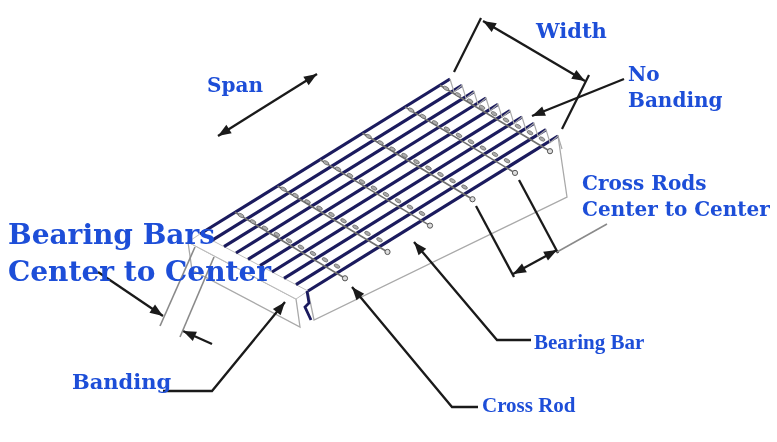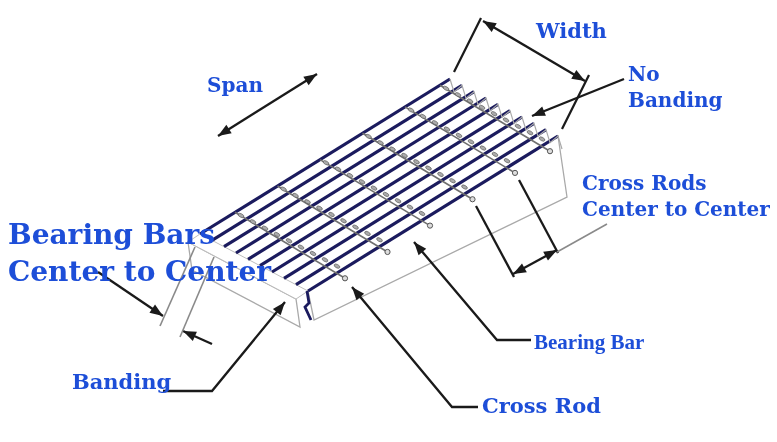--- a/index.html
+++ b/index.html
@@ -168,14 +168,14 @@
   <div class="lbl" style="left: 207px; top: 72px; font-size: 20px;">Span</div>
   <div class="lbl" style="left: 536px; top: 17px; font-size: 21px;">Width</div>
   <div class="lbl" style="left: 628px; top: 61px; font-size: 20px;">No
 Banding</div>
   <div class="lbl" style="left: 582px; top: 170px; font-size: 20px;">Cross Rods
 Center to Center</div>
   <div class="lbl" style="left: 0; top: 217px; font-size: 28px; margin-left: 8px;">Bearing Bars
 Center to Center</div>
   <div class="lbl" style="left: 72px; top: 368px; font-size: 21px;">Banding</div>
   <div class="lbl" style="left: 534px; top: 329px; font-size: 21px; font-family: Liberation Serif, serif;">Bearing Bar</div>
-  <div class="lbl" style="left: 482px; top: 392px; font-size: 21px;">Cross Rod</div>
+  <div class="lbl" style="left: 482px; top: 392px; font-size: 21px; font-family: Liberation Serif, serif;">Cross Rod</div>
 </div>
 
 </body></html>

